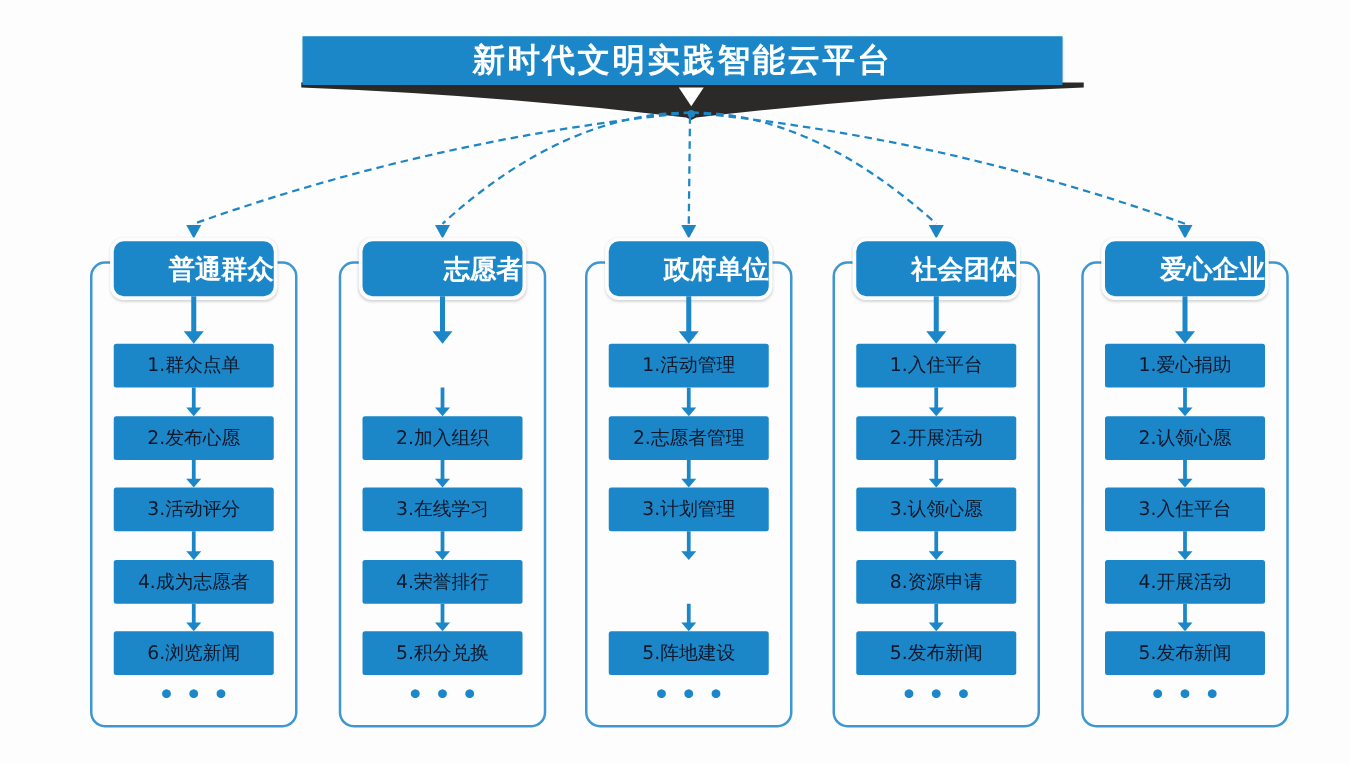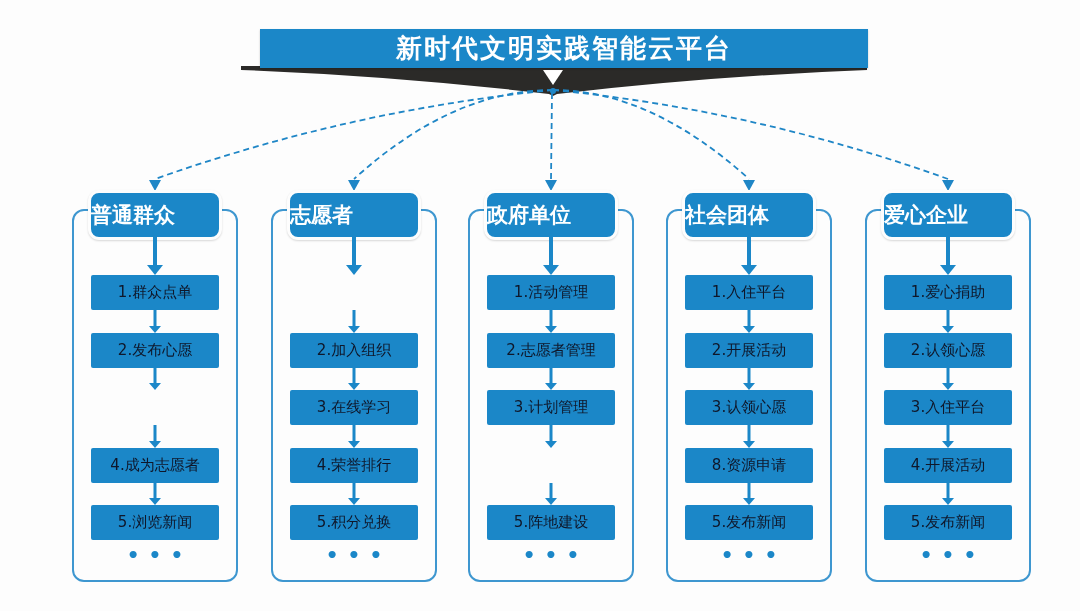--- a/index.html
+++ b/index.html
@@ -10,41 +10,41 @@
     --bg:#fdfdfd;
   }
   *{margin:0;padding:0;box-sizing:border-box;}
   html,body{background:#ffffff;}
   body{font-family:"DejaVu Sans","Liberation Sans",sans-serif;}
   .stage{
     position:relative;width:1080px;height:611px;background:var(--bg);overflow:hidden;
   }
   
   .banner{
-    position:absolute;left:260px;top:29px;width:608px;height:39px;
+    position:absolute;left:242px;top:29px;width:608px;height:39px;
     background:var(--blue);z-index:3;
     display:flex;align-items:center;justify-content:center;
     box-shadow:0 1px 2px rgba(0,0,0,.2);
   }
   .banner span{
     color:#fff;font-size:26px;font-weight:bold;letter-spacing:2px;white-space:nowrap;
   }
   
   .overlay{position:absolute;left:0;top:0;width:1080px;height:611px;z-index:2;pointer-events:none;}
   
   .column{position:absolute;top:193px;width:166px;height:400px;z-index:4;}
   .frame{
     position:absolute;left:0;top:16px;width:166px;height:373px;
     border:2px solid var(--frame-blue);border-radius:12px;background:transparent;
   }
   .col-header{
     position:absolute;left:50%;top:-3px;transform:translateX(-50%);
     width:134px;height:50px;background:var(--blue);
     border:3px solid var(--bg);border-radius:11px;
-    display:flex;align-items:center;justify-content:flex-start;
+    display:flex;align-items:center;justify-content:flex-end;
     box-shadow:0 1px 2px rgba(0,0,0,.15);
   }
   .col-header span{color:#fff;font-size:21px;font-weight:bold;white-space:nowrap;}
   .step{
     position:absolute;left:19px;width:128px;height:35px;background:var(--blue);
     border-radius:2px;display:flex;align-items:center;justify-content:center;
   }
   .step span{color:#0f172a;font-size:15px;white-space:nowrap;}
   
   .v-arrow{position:absolute;left:50%;transform:translateX(-50%);width:16px;}
@@ -109,33 +109,36 @@
         <i class="stem"></i>
         <i class="head"></i>
       </div>
     <div class="step" style="top:140px">
         <span>2.发布心愿</span>
       </div>
     <div class="v-arrow" style="top:175px;height:22px">
         <i class="stem"></i>
         <i class="head"></i>
       </div>
+    <div class="step" style="top:197px">
+        <span>3.活动评分</span>
+      </div>
     <div class="v-arrow" style="top:232px;height:23px">
         <i class="stem"></i>
         <i class="head"></i>
       </div>
     <div class="step" style="top:255px">
         <span>4.成为志愿者</span>
       </div>
     <div class="v-arrow" style="top:290px;height:22px">
         <i class="stem"></i>
         <i class="head"></i>
       </div>
     <div class="step" style="top:312px">
-        <span>5.浏览新闻</span>
+        <span>6.浏览新闻</span>
       </div>
     <div class="dots">•••</div>
   </div>
 
   <div class="column" style="left:271px">
     <div class="frame"></div>
     <div class="col-header">
       <span>志愿者</span>
     </div>
     <div class="v-arrow big" style="top:44px;height:38px">

